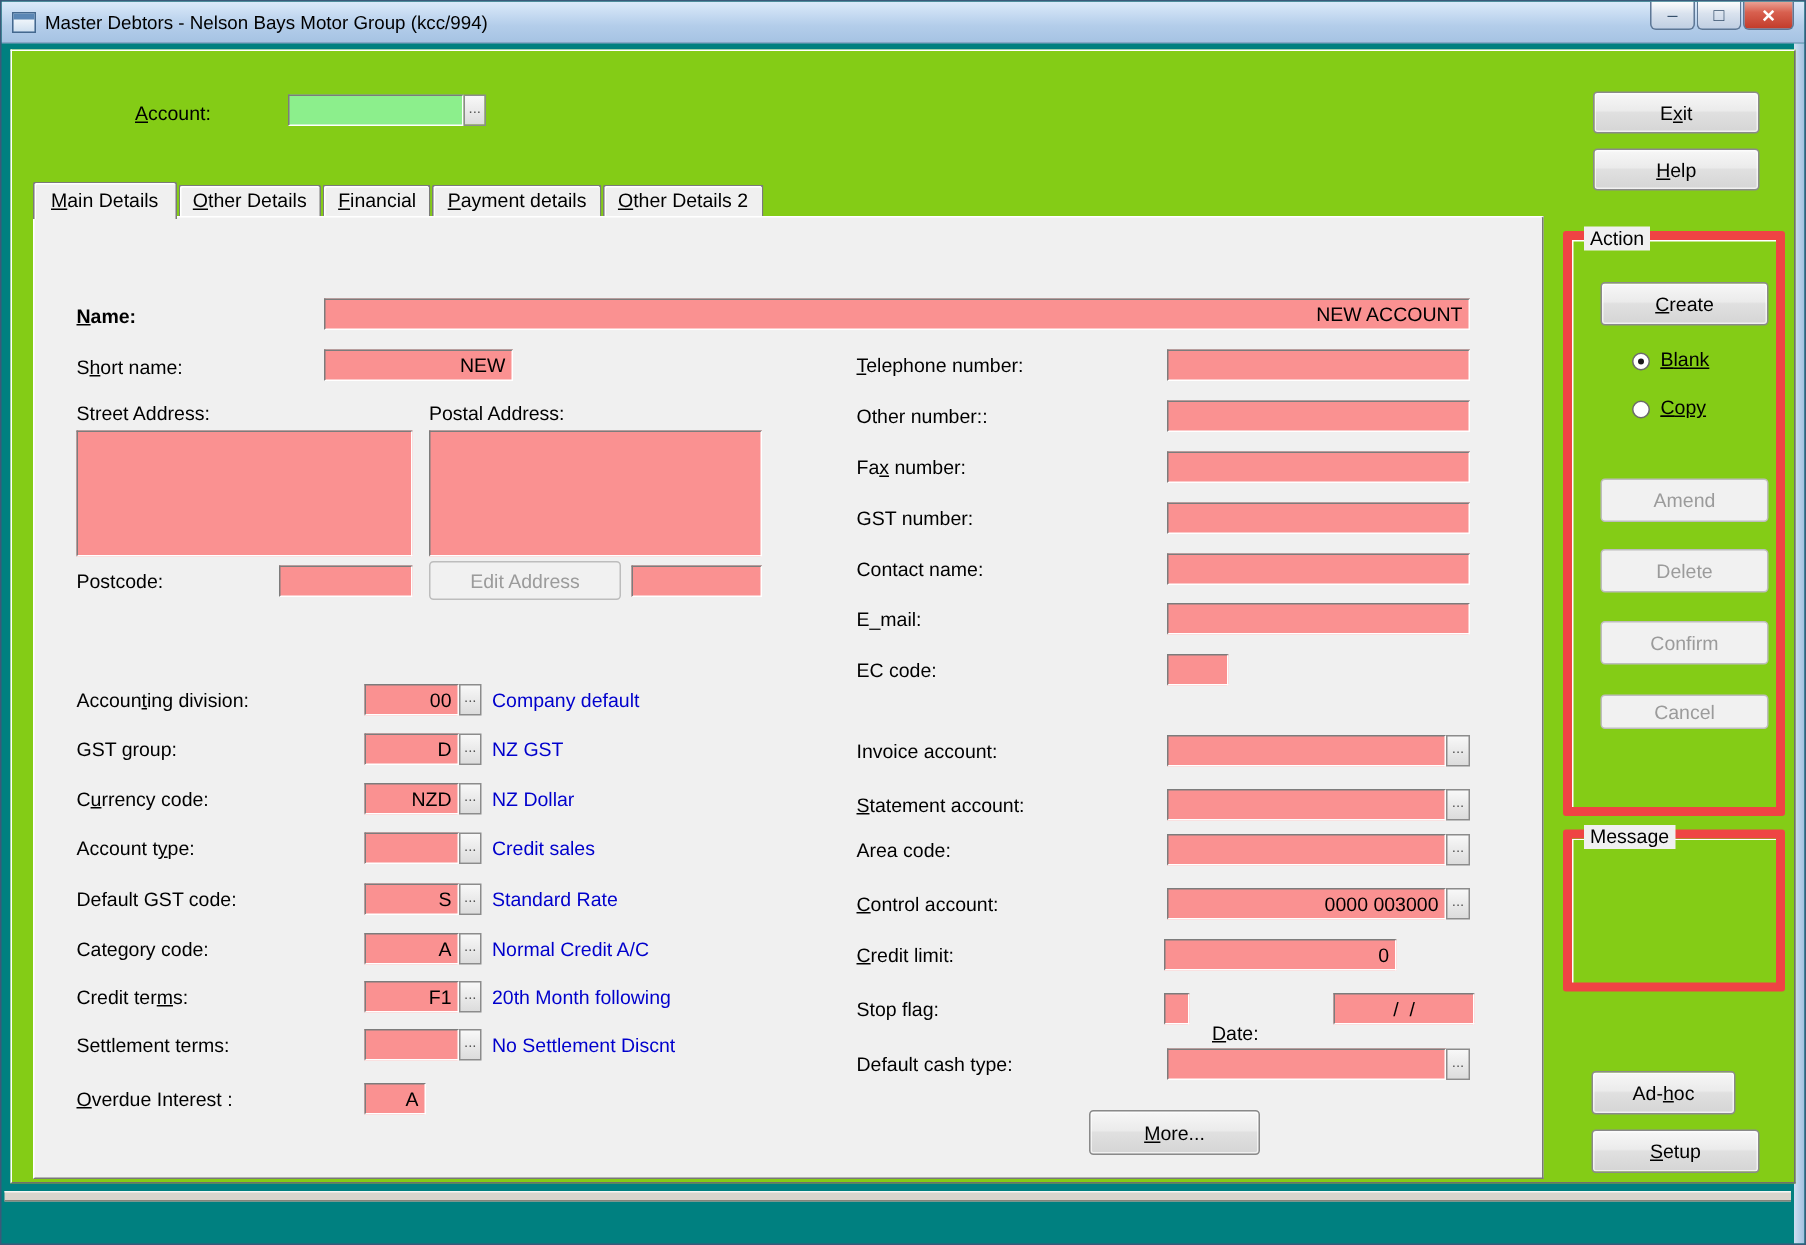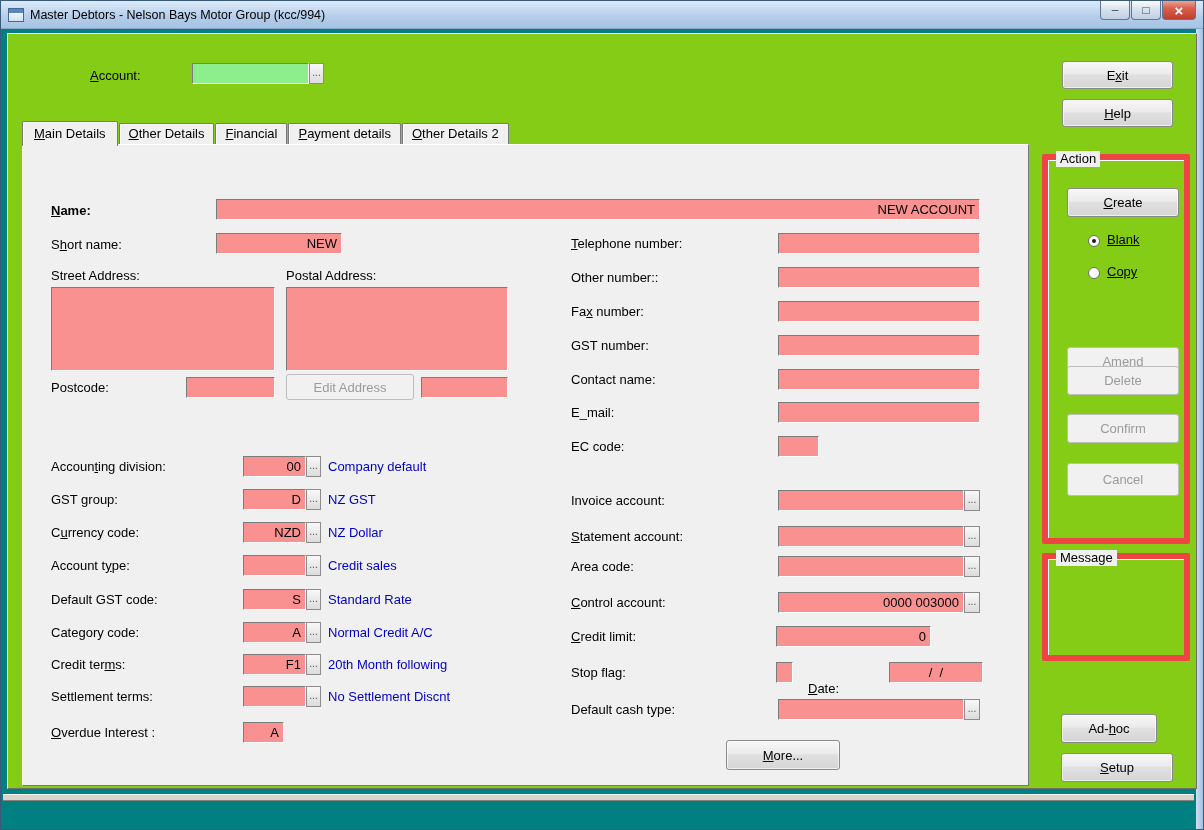--- a/index.html
+++ b/index.html
@@ -220,24 +220,24 @@
       <span class="gb-title">Action</span>
       <div class="btn" style="left:19px; top:28px; width:112px; height:29px;"><u>C</u>reate</div>
       <div class="radio-row" style="left:40px; top:71px;">
         <span class="radio checked"></span>
         <span><u>B</u>lank</span>
       </div>
       <div class="radio-row" style="left:40px; top:103px;">
         <span class="radio"></span>
         <span><u>C</u>opy</span>
       </div>
-      <div class="btn disabled" style="left:19px; top:159px; width:112px; height:29px;margin-top:28px;">Amend</div>
+      <div class="btn disabled" style="left:19px; top:159px; width:112px; height:29px;">Amend</div>
       <div class="btn disabled" style="left:19px; top:206px; width:112px; height:29px;">Delete</div>
       <div class="btn disabled" style="left:19px; top:254px; width:112px; height:29px;">Confirm</div>
-      <div class="btn disabled" style="left:19px; top:303px; width:112px; height:33px;">Cancel</div>
+      <div class="btn disabled" style="left:19px; top:303px; width:112px; height:23px;">Cancel</div>
     </div>
 
     <div class="groupbox" style="left:1034px; top:519px; width:148px; height:108px;">
       <span class="gb-title">Message</span>
     </div>
 
     <div class="btn" style="left:1053px; top:680px; width:96px; height:29px;">Ad-<u>h</u>oc</div>
     <div class="btn" style="left:1053px; top:719px; width:112px; height:29px;"><u>S</u>etup</div>
 
   </div>

